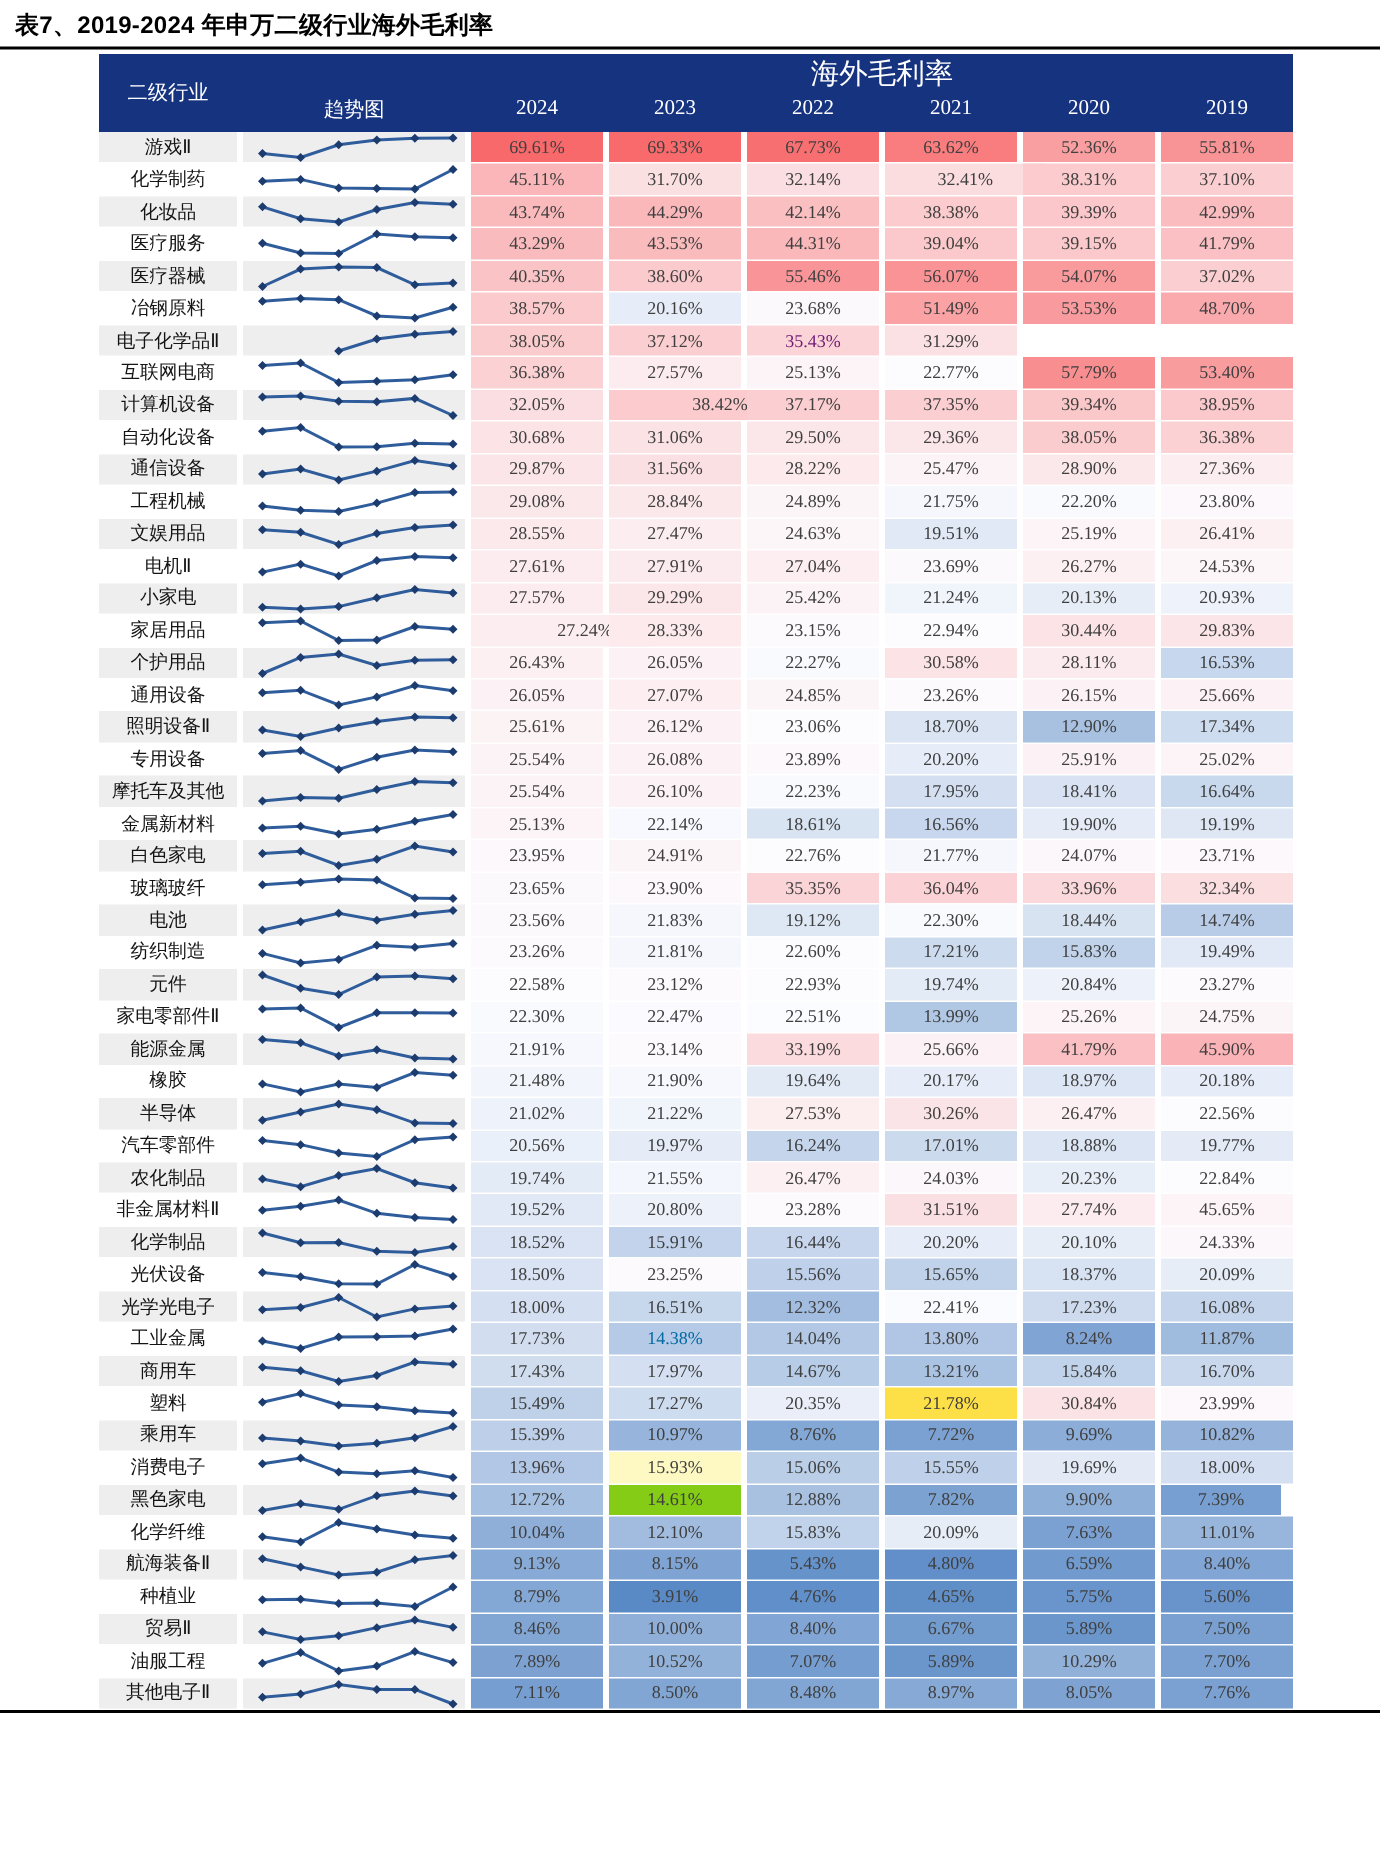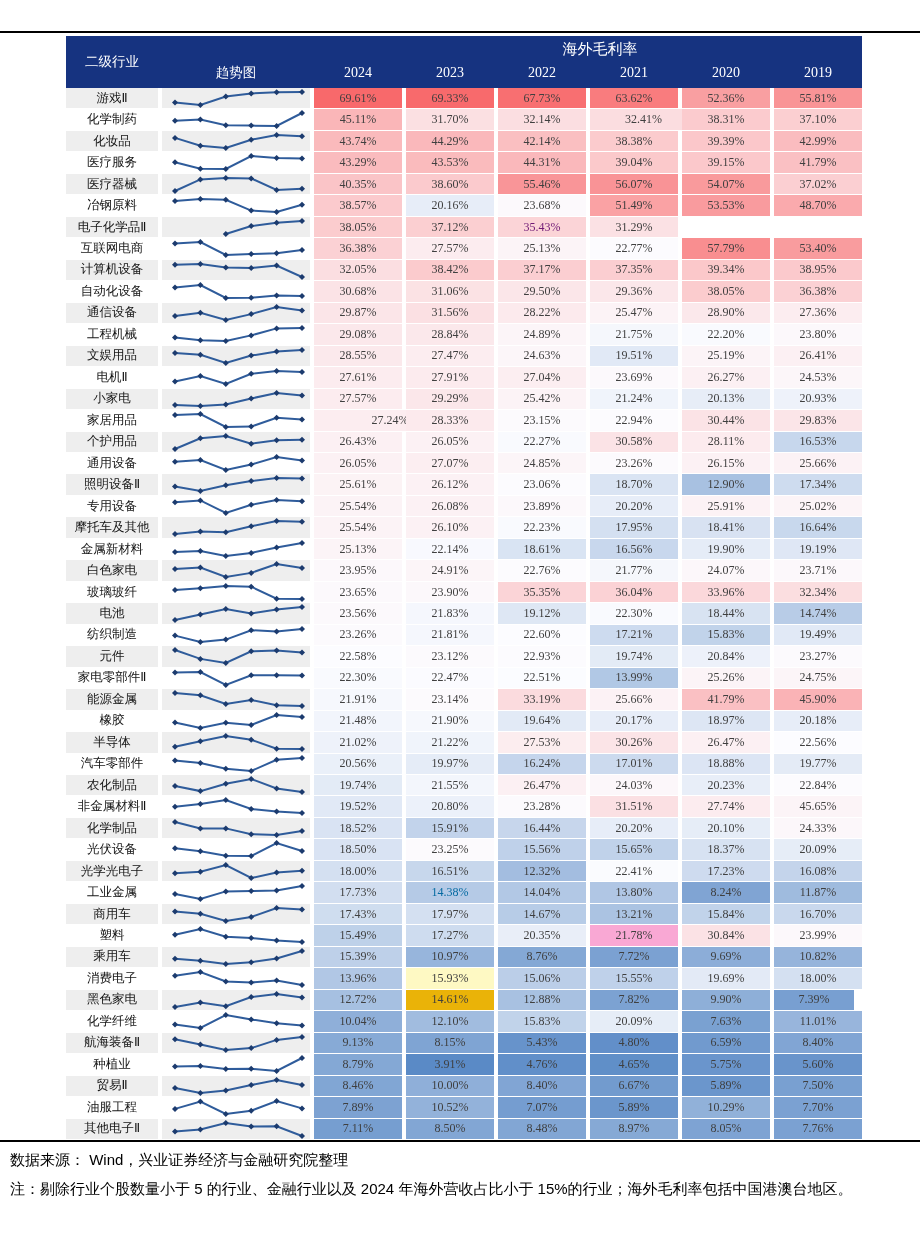--- a/index.html
+++ b/index.html
@@ -9,41 +9,42 @@
          font-weight:bold;font-size:16px;color:#000;letter-spacing:0.2px;}
   .rule{position:absolute;left:0;width:920px;background:#000;}
   .rule-top{top:31px;height:2px;}
   .rule-bottom{top:1140px;height:2px;}
   .table{position:absolute;left:66px;top:36px;width:796px;}
   .thead{position:relative;height:52px;color:#fff;}
   .h-name{position:absolute;left:0;top:0;width:92px;height:52px;display:flex;
           align-items:center;justify-content:center;font-size:13.5px;}
   .h-trend{position:absolute;left:96px;top:24px;width:148px;height:26px;display:flex;
            align-items:center;justify-content:center;font-size:13.5px;}
-  .h-group{position:absolute;left:260px;top:2px;width:548px;height:22px;display:flex;
-           align-items:center;justify-content:center;font-size:15px;font-family:Liberation Mono, monospace;}
+  .h-group{position:absolute;left:248px;top:2px;width:548px;height:22px;display:flex;
+           align-items:center;justify-content:center;font-size:19px;font-family:Liberation Mono, monospace;}
   .h-year{position:absolute;top:24px;width:88px;height:26px;display:flex;
           align-items:center;justify-content:center;font-size:14px;}
   .tbody{position:relative;height:1052px;}
   .row{position:relative;height:calc(1052px / 49);}
   .cell-name{position:absolute;left:0;top:0;width:92px;height:calc(100% - 1px);
              display:flex;align-items:center;justify-content:center;
              font-size:12.5px;color:#141414;white-space:nowrap;}
   .cell-spark{position:absolute;left:96px;top:0;width:148px;height:calc(100% - 1px);}
   .cell-spark svg{display:block;}
   .cell-val{position:absolute;top:0;width:88px;height:calc(100% - 1px);
             display:flex;align-items:center;justify-content:center;
             font-size:12px;color:#3F3F3F;}
   .footer{position:absolute;top:1146px;left:10px;width:898px;
           font-family:"Liberation Sans",sans-serif;font-size:15px;color:#000;line-height:1.9;}
 </style>
 </head>
 <body>
 
 <div class="page">
+  <div class="title">表7、2019-2024 年申万二级行业海外毛利率</div>
   <div class="rule rule-top"></div>
 
   <div class="table">
     <div class="thead" style="background: rgb(22, 51, 128);">
       <div class="h-name">二级行业</div>
       <div class="h-trend">趋势图</div>
       <div class="h-group">海外毛利率</div>
 
     <div class="h-year" style="left: 248px;">2024</div>
         <div class="h-year" style="left: 340px;">2023</div>
@@ -219,21 +220,21 @@
               <polyline points="13.0,4.7 38.4,4.0 63.8,7.5 89.2,7.9 114.6,5.6 140.0,17.0" fill="none" stroke="#2F5C9B" stroke-width="2"></polyline>
               <path d="M10.0 4.7 L13.0 1.7 L16.0 4.7 L13.0 7.7 Z" fill="#1C3B6E"></path>
               <path d="M35.4 4.0 L38.4 1.0 L41.4 4.0 L38.4 7.0 Z" fill="#1C3B6E"></path>
               <path d="M60.8 7.5 L63.8 4.5 L66.8 7.5 L63.8 10.5 Z" fill="#1C3B6E"></path>
               <path d="M86.2 7.9 L89.2 4.9 L92.2 7.9 L89.2 10.9 Z" fill="#1C3B6E"></path>
               <path d="M111.6 5.6 L114.6 2.6 L117.6 5.6 L114.6 8.6 Z" fill="#1C3B6E"></path>
               <path d="M137.0 17.0 L140.0 14.0 L143.0 17.0 L140.0 20.0 Z" fill="#1C3B6E"></path>
             </svg>
           </div>
           <div class="cell-val" style="left: 248px; width: 88px; color: rgb(63, 63, 63); background: rgb(251, 222, 225);">32.05%</div>
-          <div class="cell-val" style="left: 340px; width: 88px; color: rgb(63, 63, 63); background: rgb(251, 203, 205);">38.42%</div>
+          <div class="cell-val" style="left: 340px; width: 88px; color: rgb(63, 63, 63); background: rgb(251, 203, 205); padding-left: 30px;">38.42%</div>
           <div class="cell-val" style="left: 432px; width: 88px; color: rgb(63, 63, 63); background: rgb(251, 206, 209);">37.17%</div>
           <div class="cell-val" style="left: 524px; width: 88px; color: rgb(63, 63, 63); background: rgb(251, 206, 209);">37.35%</div>
           <div class="cell-val" style="left: 616px; width: 88px; color: rgb(63, 63, 63); background: rgb(251, 200, 202);">39.34%</div>
           <div class="cell-val" style="left: 708px; width: 88px; color: rgb(63, 63, 63); background: rgb(251, 201, 204);">38.95%</div>
         </div>
         <div class="row">
           <div class="cell-name">自动化设备</div>
           <div class="cell-spark">
             <svg width="148" height="21" viewBox="0 0 148 21">
               <polyline points="13.0,6.5 38.4,4.0 63.8,17.0 89.2,16.8 114.6,14.5 140.0,15.0" fill="none" stroke="#2F5C9B" stroke-width="2"></polyline>
@@ -841,21 +842,21 @@
               <path d="M35.4 4.0 L38.4 1.0 L41.4 4.0 L38.4 7.0 Z" fill="#1C3B6E"></path>
               <path d="M60.8 11.7 L63.8 8.7 L66.8 11.7 L63.8 14.7 Z" fill="#1C3B6E"></path>
               <path d="M86.2 12.9 L89.2 9.9 L92.2 12.9 L89.2 15.9 Z" fill="#1C3B6E"></path>
               <path d="M111.6 15.5 L114.6 12.5 L117.6 15.5 L114.6 18.5 Z" fill="#1C3B6E"></path>
               <path d="M137.0 17.0 L140.0 14.0 L143.0 17.0 L140.0 20.0 Z" fill="#1C3B6E"></path>
             </svg>
           </div>
           <div class="cell-val" style="left: 248px; width: 88px; color: rgb(63, 63, 63); background: rgb(190, 209, 233);">15.49%</div>
           <div class="cell-val" style="left: 340px; width: 88px; color: rgb(63, 63, 63); background: rgb(206, 220, 239);">17.27%</div>
           <div class="cell-val" style="left: 432px; width: 88px; color: rgb(63, 63, 63); background: rgb(233, 238, 248);">20.35%</div>
-          <div class="cell-val" style="left: 524px; width: 88px; color: rgb(63, 63, 63); background: #f9a8d4;">21.78%</div>
+          <div class="cell-val" style="left: 524px; width: 88px; color: rgb(63, 63, 63); background: #fde047;">21.78%</div>
           <div class="cell-val" style="left: 616px; width: 88px; color: rgb(63, 63, 63); background: rgb(251, 226, 229);">30.84%</div>
           <div class="cell-val" style="left: 708px; width: 88px; color: rgb(63, 63, 63); background: rgb(252, 248, 251);">23.99%</div>
         </div>
         <div class="row">
           <div class="cell-name" style="background: rgb(238, 238, 238);">乘用车</div>
           <div class="cell-spark" style="background: rgb(238, 238, 238);">
             <svg width="148" height="21" viewBox="0 0 148 21">
               <polyline points="13.0,11.7 38.4,13.7 63.8,17.0 89.2,15.2 114.6,11.5 140.0,4.0" fill="none" stroke="#2F5C9B" stroke-width="2"></polyline>
               <path d="M10.0 11.7 L13.0 8.7 L16.0 11.7 L13.0 14.7 Z" fill="#1C3B6E"></path>
               <path d="M35.4 13.7 L38.4 10.7 L41.4 13.7 L38.4 16.7 Z" fill="#1C3B6E"></path>
@@ -899,21 +900,21 @@
               <polyline points="13.0,17.0 38.4,12.5 63.8,16.2 89.2,7.1 114.6,4.0 140.0,7.4" fill="none" stroke="#2F5C9B" stroke-width="2"></polyline>
               <path d="M10.0 17.0 L13.0 14.0 L16.0 17.0 L13.0 20.0 Z" fill="#1C3B6E"></path>
               <path d="M35.4 12.5 L38.4 9.5 L41.4 12.5 L38.4 15.5 Z" fill="#1C3B6E"></path>
               <path d="M60.8 16.2 L63.8 13.2 L66.8 16.2 L63.8 19.2 Z" fill="#1C3B6E"></path>
               <path d="M86.2 7.1 L89.2 4.1 L92.2 7.1 L89.2 10.1 Z" fill="#1C3B6E"></path>
               <path d="M111.6 4.0 L114.6 1.0 L117.6 4.0 L114.6 7.0 Z" fill="#1C3B6E"></path>
               <path d="M137.0 7.4 L140.0 4.4 L143.0 7.4 L140.0 10.4 Z" fill="#1C3B6E"></path>
             </svg>
           </div>
           <div class="cell-val" style="left: 248px; width: 88px; color: rgb(63, 63, 63); background: rgb(166, 192, 225);">12.72%</div>
-          <div class="cell-val" style="left: 340px; width: 88px; color: rgb(63, 63, 63); background: #eab308;">14.61%</div>
+          <div class="cell-val" style="left: 340px; width: 88px; color: rgb(63, 63, 63); background: #84cc16;">14.61%</div>
           <div class="cell-val" style="left: 432px; width: 88px; color: rgb(63, 63, 63); background: rgb(168, 193, 225);">12.88%</div>
           <div class="cell-val" style="left: 524px; width: 88px; color: rgb(63, 63, 63); background: rgb(124, 162, 210);">7.82%</div>
           <div class="cell-val" style="left: 616px; width: 88px; color: rgb(63, 63, 63); background: rgb(142, 175, 216);">9.90%</div>
           <div class="cell-val" style="left: 708px; width: 80px; color: rgb(63, 63, 63); background: rgb(120, 159, 209);">7.39%</div>
         </div>
         <div class="row">
           <div class="cell-name">化学纤维</div>
           <div class="cell-spark">
             <svg width="148" height="21" viewBox="0 0 148 21">
               <polyline points="13.0,13.5 38.4,17.0 63.8,4.0 89.2,8.4 114.6,12.3 140.0,14.5" fill="none" stroke="#2F5C9B" stroke-width="2"></polyline>
@@ -1029,17 +1030,13 @@
           <div class="cell-val" style="left: 340px; width: 88px; color: rgb(63, 63, 63); background: rgb(130, 166, 212);">8.50%</div>
           <div class="cell-val" style="left: 432px; width: 88px; color: rgb(63, 63, 63); background: rgb(130, 166, 212);">8.48%</div>
           <div class="cell-val" style="left: 524px; width: 88px; color: rgb(63, 63, 63); background: rgb(134, 169, 213);">8.97%</div>
           <div class="cell-val" style="left: 616px; width: 88px; color: rgb(63, 63, 63); background: rgb(126, 163, 211);">8.05%</div>
           <div class="cell-val" style="left: 708px; width: 88px; color: rgb(63, 63, 63); background: rgb(123, 161, 210);">7.76%</div>
         </div>
       </div>
   </div>
 
   <div class="rule rule-bottom"></div>
-  <div class="footer">
-    <div>数据来源：  Wind，兴业证券经济与金融研究院整理</div>
-    <div>注：剔除行业个股数量小于 5 的行业、金融行业以及 2024 年海外营收占比小于 15%的行业；海外毛利率包括中国港澳台地区。</div>
-  </div>
 </div>
 
 </body></html>

